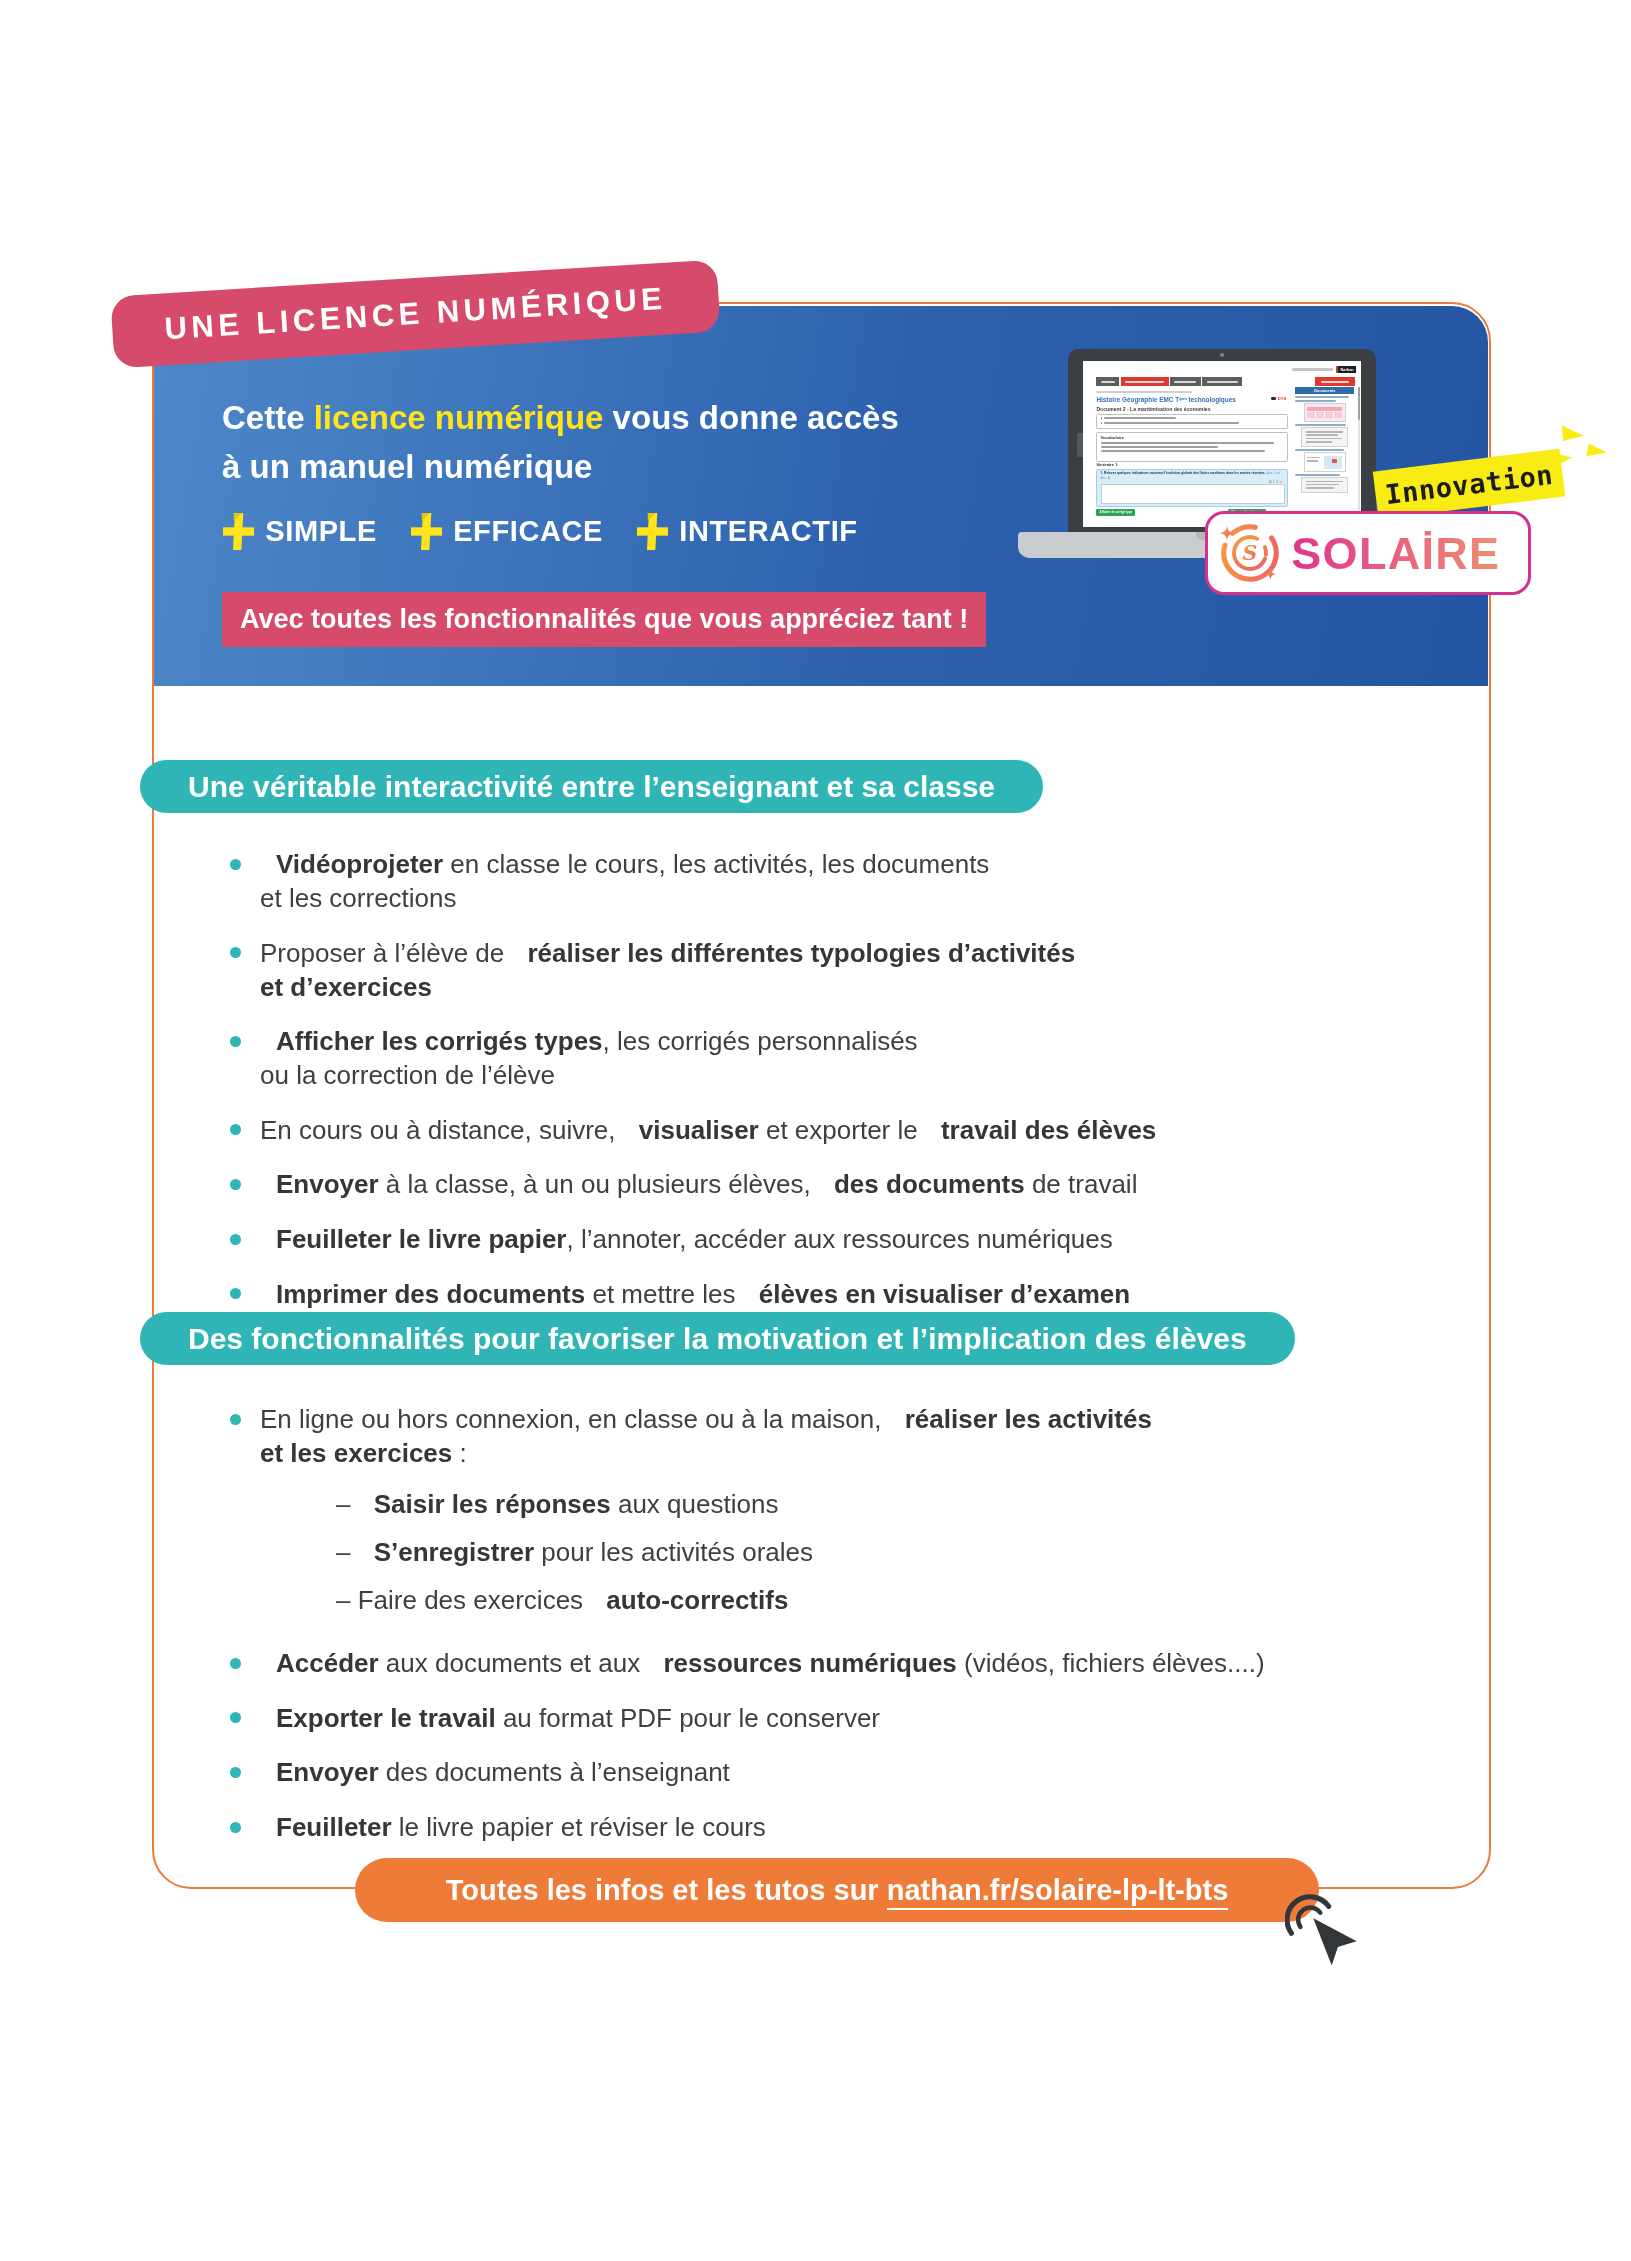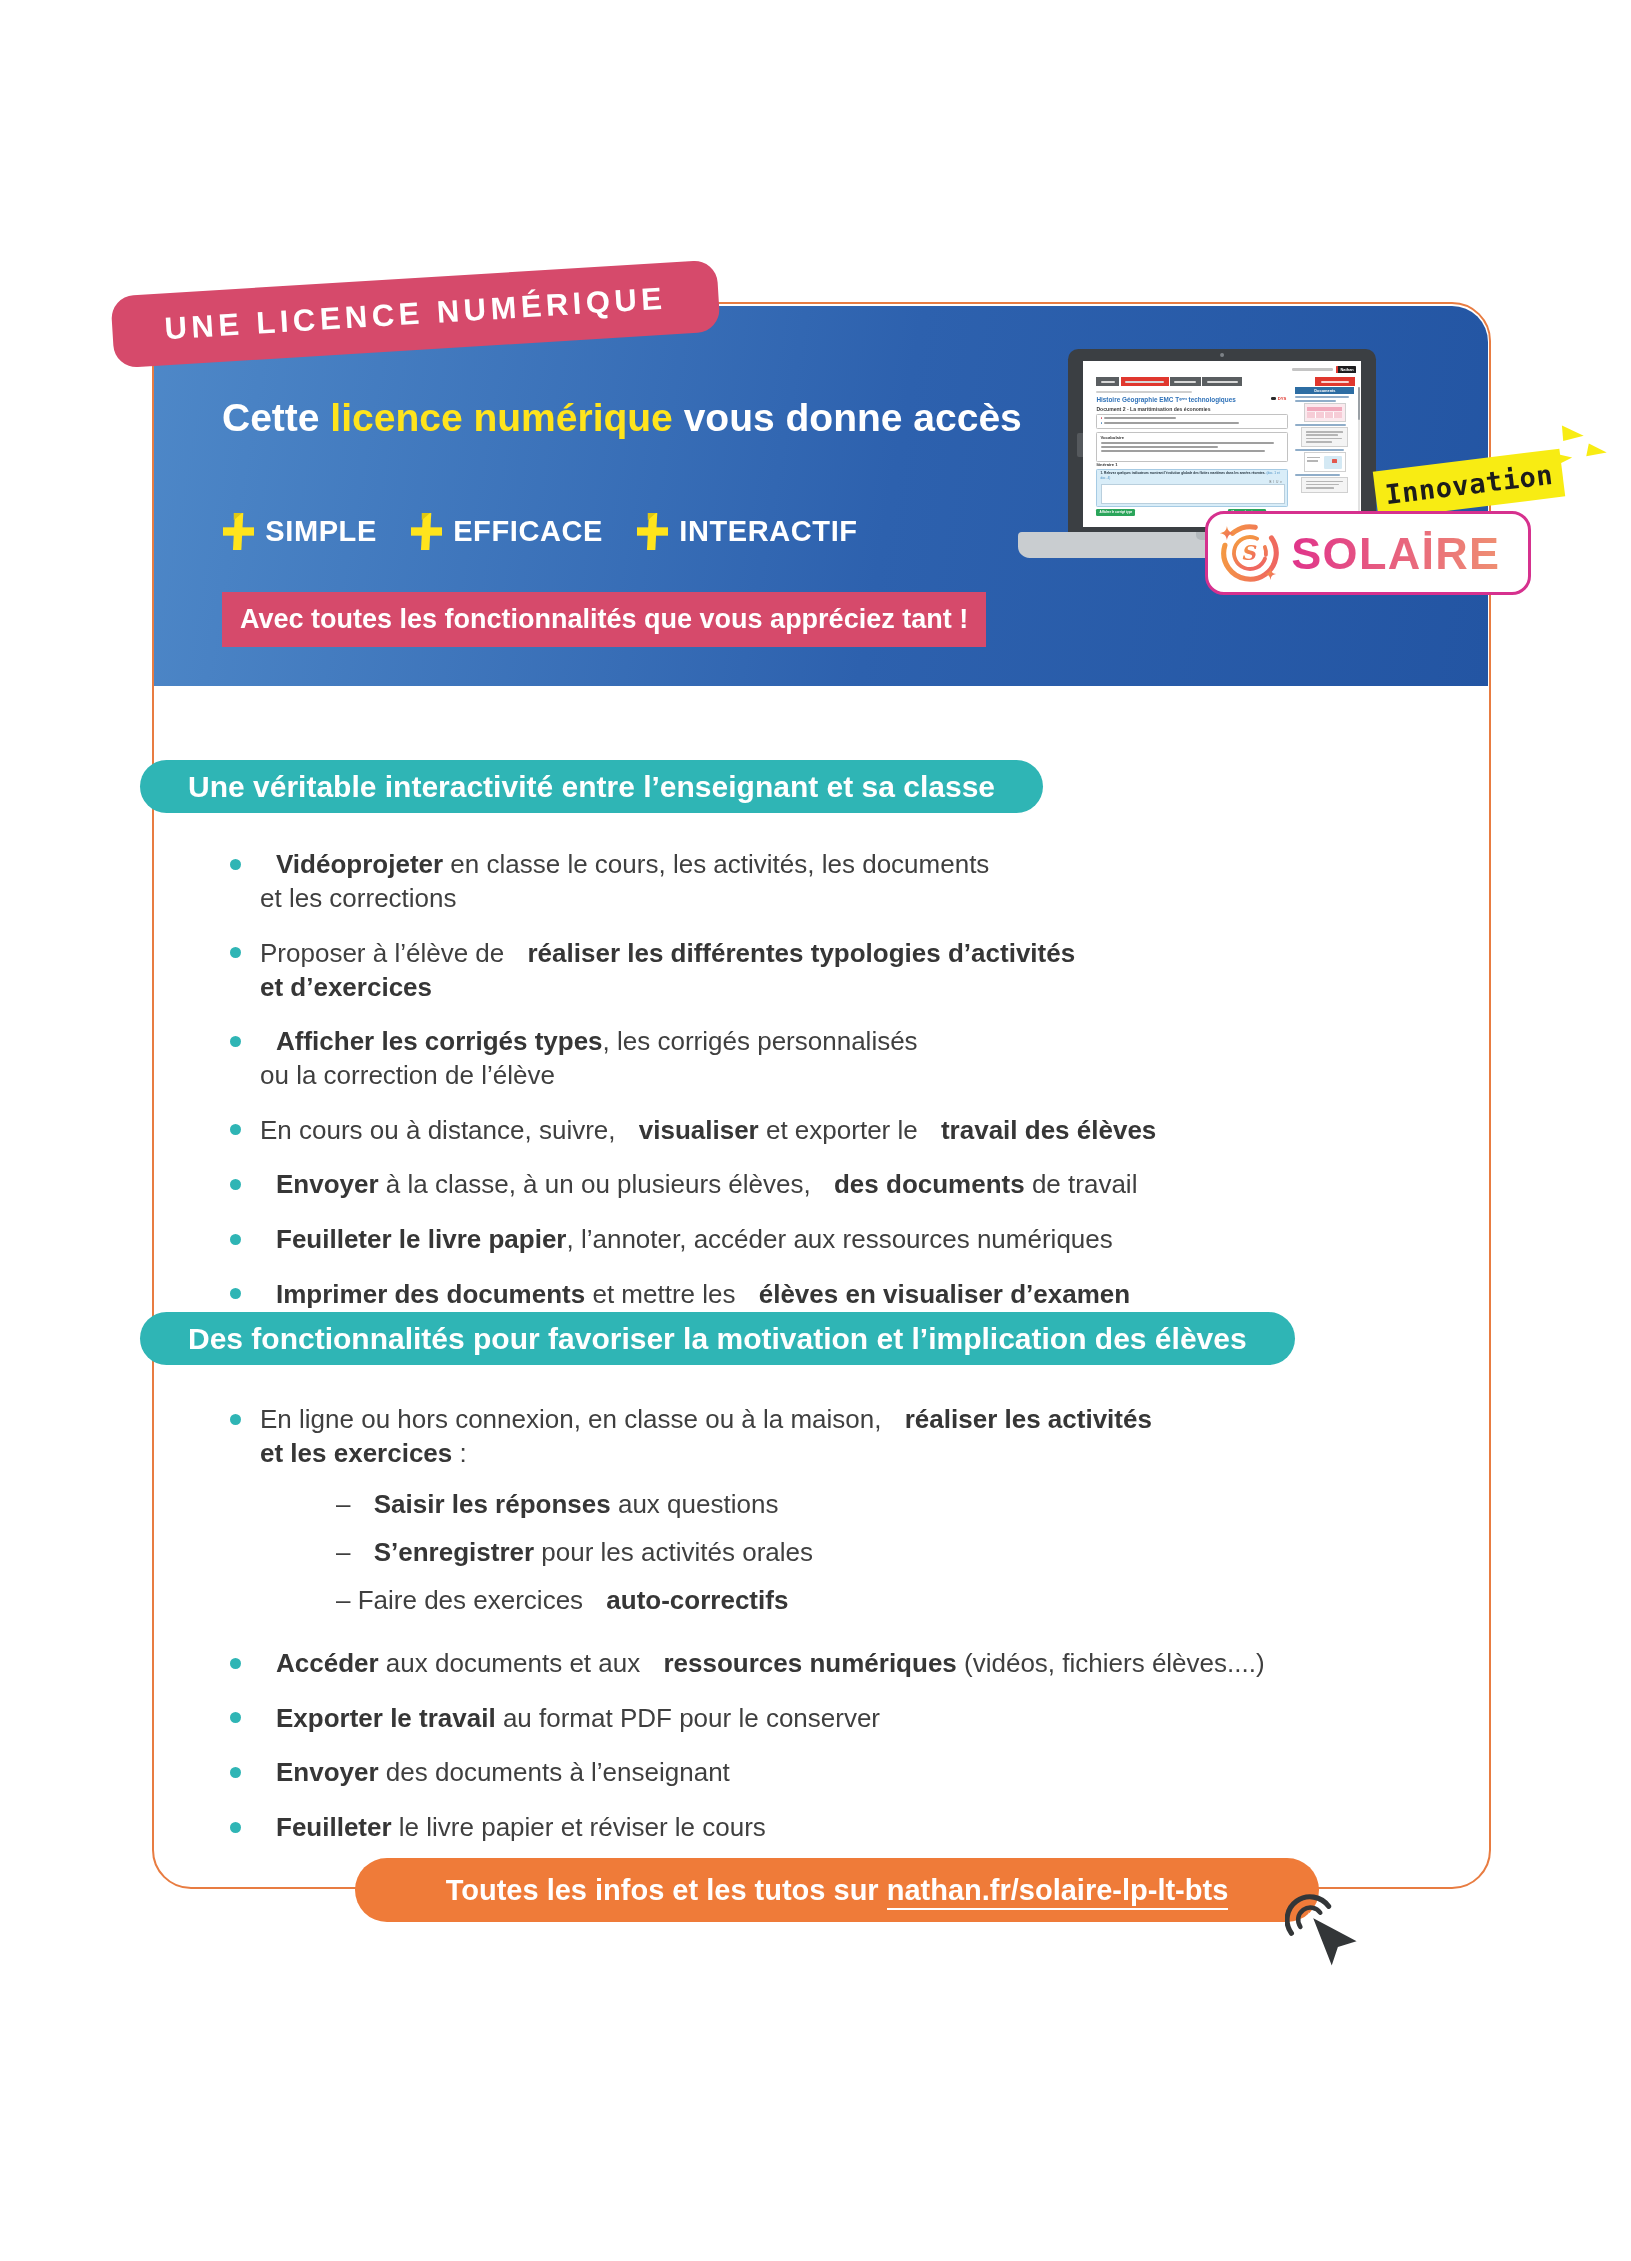--- a/index.html
+++ b/index.html
@@ -18,21 +18,21 @@
     background:linear-gradient(100deg,#4e88c8 0%,#2d61ae 55%,#2355a3 100%);
     border-radius:36px 36px 0 0;z-index:5;
   }
   .ribbon{
     position:absolute;left:112px;top:278px;width:607px;height:72px;
     background:#d64a6b;border-radius:23px;transform:rotate(-3.5deg);
     display:flex;align-items:center;justify-content:center;z-index:30;
   }
   .ribbon span{color:#fff;font-size:31px;font-weight:800;letter-spacing:4.5px;white-space:nowrap;}
   .hero-title{position:absolute;left:222px;top:393px;z-index:10;color:#fff;
-    font-size:39px;font-weight:800;line-height:49px;white-space:nowrap;}
+    font-size:33px;font-weight:800;line-height:49px;white-space:nowrap;}
   .hero-title .yellow{color:#ffe41c;}
   .features{position:absolute;left:222px;top:513px;display:flex;gap:33px;z-index:10;}
   .feature{display:flex;align-items:center;gap:10.3px;}
   .feature .label{color:#fff;font-size:29px;font-weight:800;letter-spacing:0.6px;}
   .strip{
     position:absolute;left:222px;top:592px;height:55px;z-index:10;background:#d64a6b;
     display:inline-flex;align-items:center;padding:0 18px;
   }
   .strip span{color:#fff;font-size:27px;font-weight:800;white-space:nowrap;}
   
@@ -137,20 +137,21 @@
 <div class="main-box"></div>
 
 <div class="hero"></div>
 
 <div class="ribbon">
   <span>UNE LICENCE NUMÉRIQUE</span>
 </div>
 
 <div class="hero-title">
   <div><span>Cette </span><span class="yellow">licence numérique</span><span> vous donne accès</span></div>
+  <div>à un manuel numérique</div>
 </div>
 
 <div class="features">
   <div class="feature">
     <svg width="33" height="37" viewBox="0 0 54 62">
       <rect x="21" y="0" width="14" height="62" fill="#ffe41c" transform="skewX(-3)"></rect>
       <rect x="1" y="24" width="52" height="14" fill="#ffe41c"></rect>
       <polygon points="19,0 33,0 19,12" fill="#dfc713"></polygon>
     </svg>
     <span class="label">SIMPLE</span>

